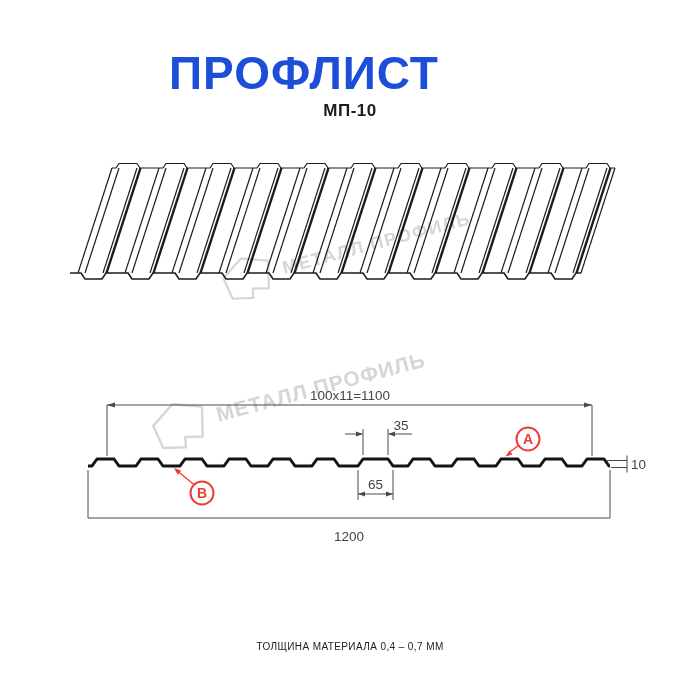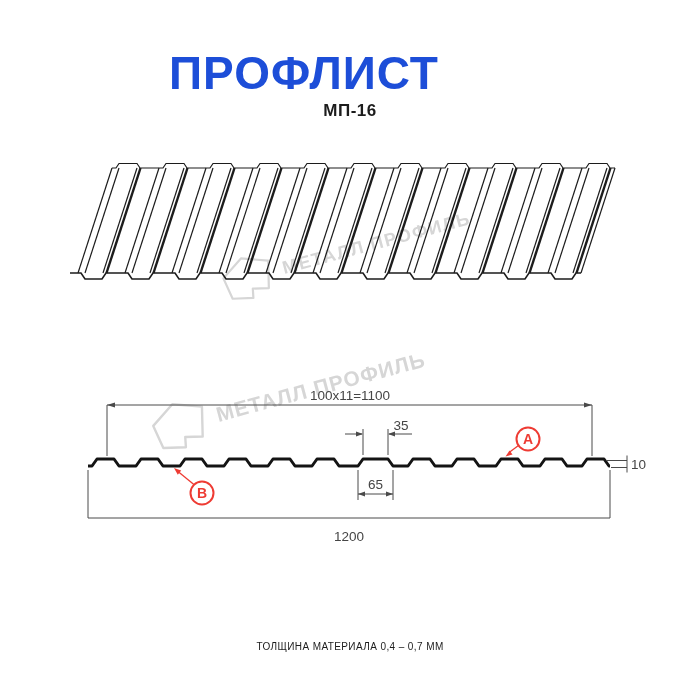--- a/index.html
+++ b/index.html
@@ -27,21 +27,21 @@
   .dimarrow{fill:#4a4a4a;stroke:none;}
   .redline{stroke:#ee3b33;stroke-width:1.3;fill:none;}
   .redfill{fill:#ee3b33;stroke:none;}
 </style>
 </head>
 <body>
 
 <div class="page">
 
   <h1 class="title">ПРОФЛИСТ</h1>
-  <div class="subtitle">МП-16</div>
+  <div class="subtitle">МП-10</div>
 
   <div class="watermark wm1">
     <svg class="wm-logo" width="56" height="46" viewBox="0 0 60 50">
       <path d="M 5,19 L 29,3 L 57,13 L 50,42 L 33,38 L 31,48 L 9,43 Z" fill="none" stroke="#d6d6d6" stroke-width="2.4" stroke-linejoin="round"></path>
     </svg>
     <span>МЕТАЛЛ ПРОФИЛЬ</span>
   </div>
 
   <svg class="sheet-svg" width="700" height="160" viewBox="0 0 700 160">
     <defs>

